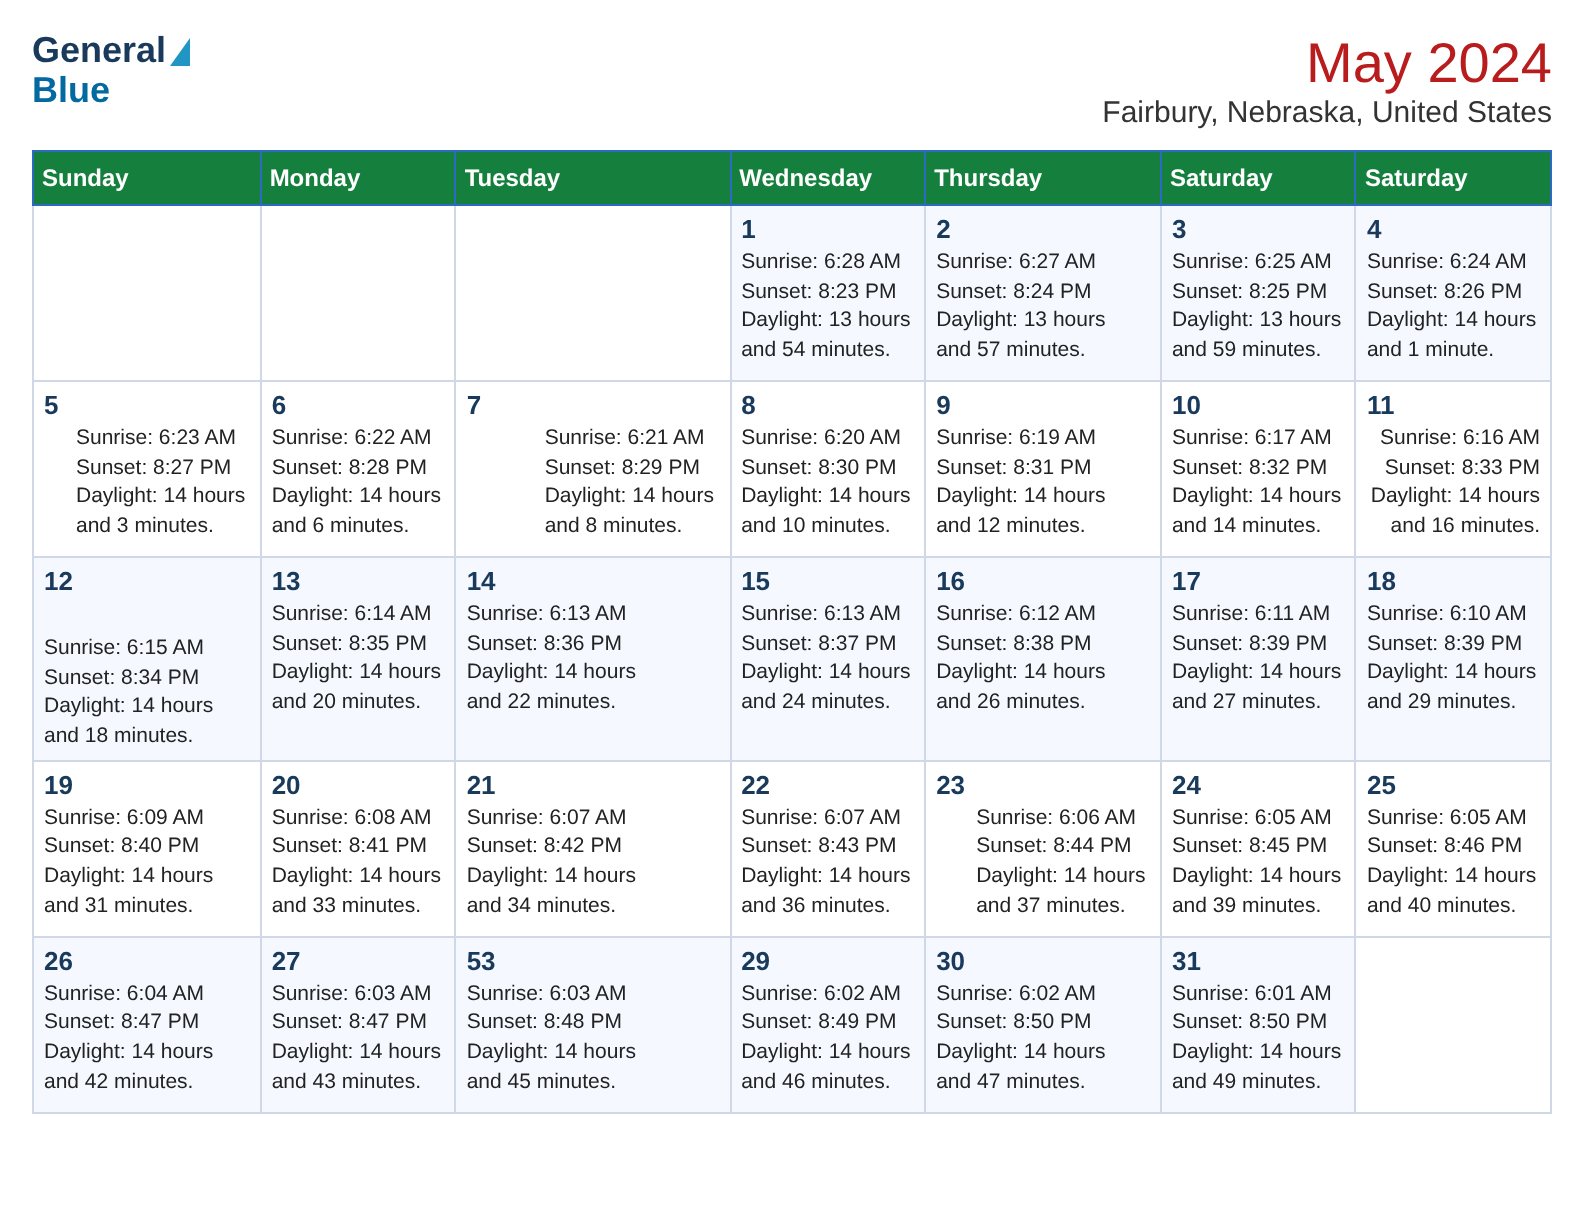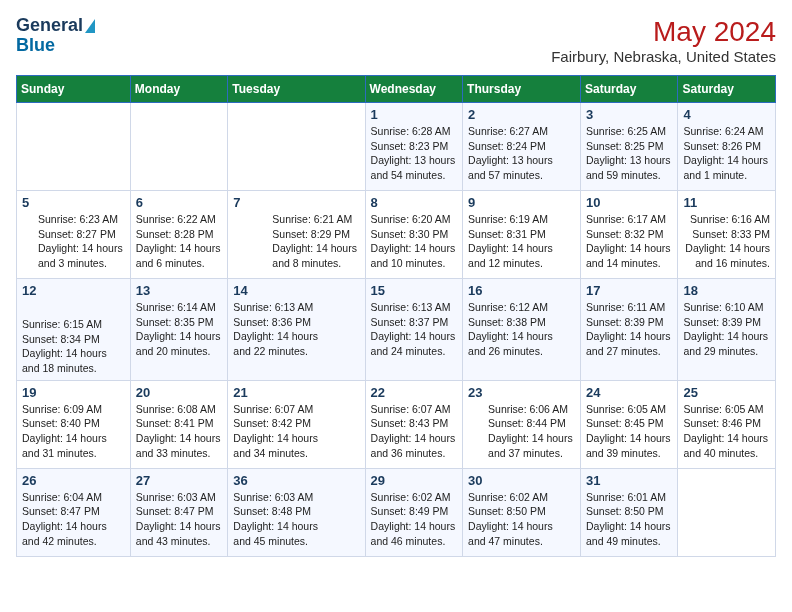--- a/index.html
+++ b/index.html
@@ -322,21 +322,21 @@
 and 42 minutes.</div>
         </td>
         <td>
           <span class="day-number">27</span>
           <div class="day-info" style="white-space: pre-line;">Sunrise: 6:03 AM
 Sunset: 8:47 PM
 Daylight: 14 hours
 and 43 minutes.</div>
         </td>
         <td>
-          <span class="day-number">36</span>
+          <span class="day-number">53</span>
           <div class="day-info" style="white-space: pre-line;">Sunrise: 6:03 AM
 Sunset: 8:48 PM
 Daylight: 14 hours
 and 45 minutes.</div>
         </td>
         <td>
           <span class="day-number">29</span>
           <div class="day-info" style="white-space: pre-line;">Sunrise: 6:02 AM
 Sunset: 8:49 PM
 Daylight: 14 hours

